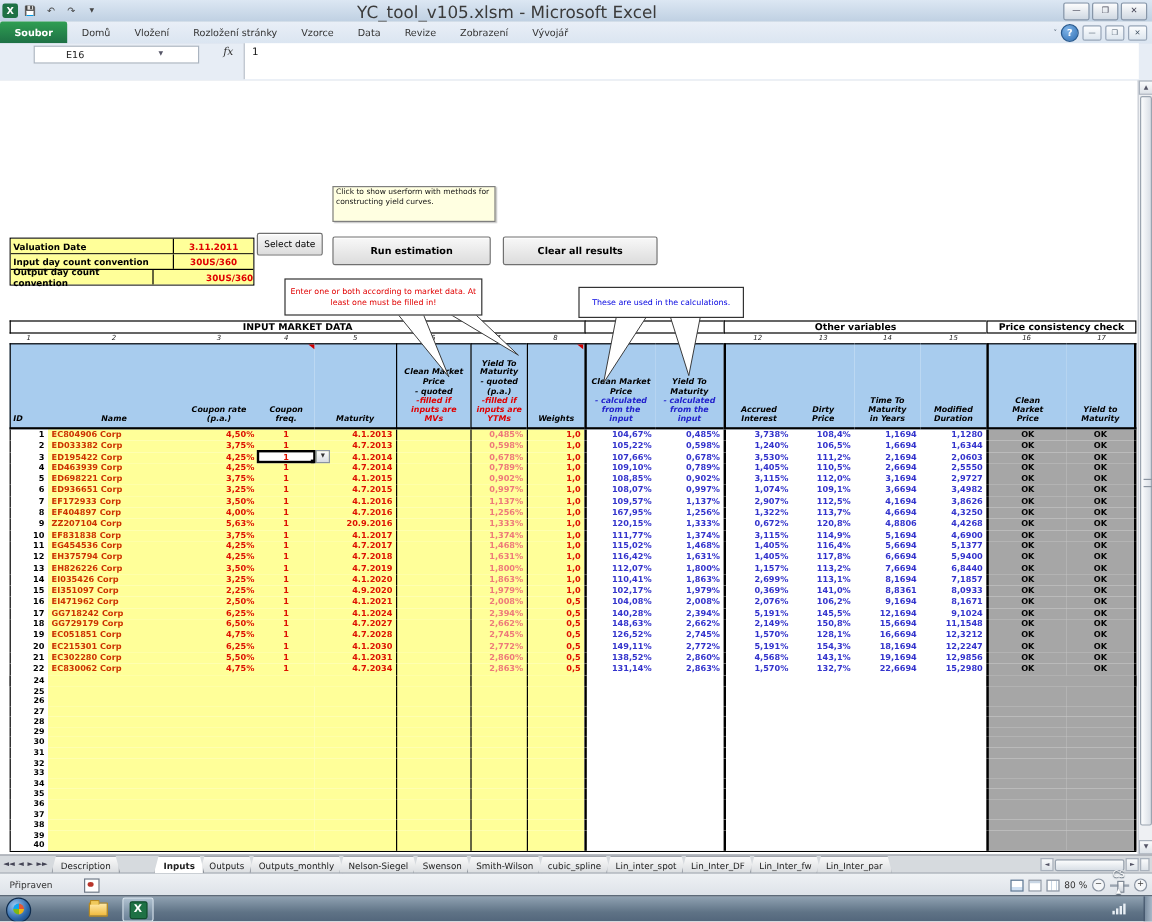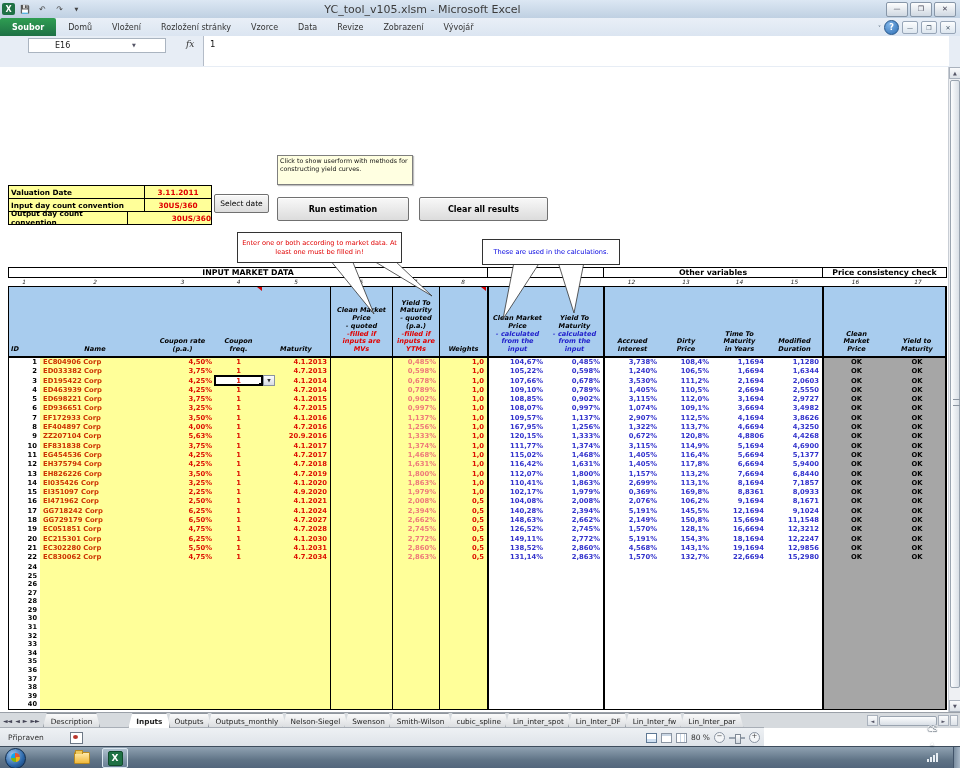--- a/index.html
+++ b/index.html
@@ -2,21 +2,21 @@
 <html style="--teal: #0E8080; --header-blue: #A8CCEE; --input-yellow: #FFFF99; --check-gray: #A6A6A6; --red-text: #DD1100; --name-red: #CC3300; --light-red-text: #EE7A7A; --blue-text: #3333CC;"><head>
 <meta charset="utf-8">
 <style>
   html,body{margin:0;padding:0;background:#fff;}
   #screen{position:relative;width:960px;height:768px;font-family:"DejaVu Sans","Liberation Sans",sans-serif;overflow:hidden;background:#fff;-webkit-font-smoothing:antialiased;}
   .abs{position:absolute;}
   
   #titlebar{left:0;top:0;width:960px;height:18px;background:linear-gradient(#dce7f3,#bfd0e2);border-bottom:1px solid #a8b8ca;}
   #qat{left:2px;top:2px;height:14px;display:flex;align-items:center;gap:4px;font-size:8px;color:#444;}
   .qicon{width:13px;height:12px;display:flex;align-items:center;justify-content:center;font-size:8px;}
-  #win-title{left:0;top:3px;width:845px;text-align:center;font-size:11px;color:#3b3b3b;}
+  #win-title{left:0;top:3px;width:845px;text-align:center;font-size:14px;color:#3b3b3b;}
   .winbtns{top:2px;display:flex;gap:2px;}
   .wbtn{width:20px;height:13px;background:linear-gradient(#fdfdfd,#cfd8e2);border:1px solid #8796a8;border-radius:2px;font-size:7px;color:#445;display:flex;align-items:center;justify-content:center;line-height:1;}
   #ribbonrow{left:0;top:18px;width:960px;height:18px;background:linear-gradient(#e9eff7,#dbe5f1);border-bottom:1px solid #b9c6d6;display:flex;align-items:stretch;}
   #ribbon-tabs{display:flex;align-items:stretch;}
   .rtab{padding:0 10px;font-size:8px;color:#333;display:flex;align-items:center;}
   .rtab.file{background:linear-gradient(#2f9e52,#1e7145);color:#fff;font-weight:bold;border-radius:2px 2px 0 0;margin-right:2px;padding:0 12px;}
   #ribbon-right{position:absolute;right:4px;top:20px;display:flex;gap:3px;align-items:center;}
   .mini{width:14px;height:11px;background:linear-gradient(#fcfdfe,#dde6ef);border:1px solid #98a6b8;border-radius:2px;font-size:6px;color:#456;display:flex;align-items:center;justify-content:center;}
   #help-btn{width:13px;height:13px;border-radius:50%;background:radial-gradient(circle at 35% 30%,#7fb4e8,#2f6fb4);color:#fff;font-size:8px;font-weight:bold;display:flex;align-items:center;justify-content:center;border:1px solid #27588c;}
   
@@ -24,21 +24,21 @@
   #namebox{left:28px;top:2px;width:110px;height:13px;background:#fff;border:1px solid #aab4c0;font-size:8px;display:flex;align-items:center;padding-left:26px;color:#222;}
   #namebox-drop{left:128px;top:3px;width:12px;height:12px;font-size:5px;color:#556;display:flex;align-items:center;justify-content:center;}
   #fx-label{left:186px;top:3px;font-size:9px;font-style:italic;font-family:"DejaVu Serif","Liberation Serif",serif;color:#333;}
   #formula-field{left:203px;top:0;width:745px;height:30px;background:#fff;border-left:1px solid #b4bcc8;}
   #formula-content{left:210px;top:3px;font-size:8.5px;color:#111;}
   
   #sheetarea{left:0;top:67px;width:948px;height:645px;background:#fff;overflow:hidden;}
   #banner{left:8px;top:95px;width:541px;height:24px;background:var(--teal);border:1.5px solid #000;display:flex;align-items:center;}
   #banner span{margin-left:6px;color:#fff;font-weight:bold;font-size:11.5px;text-decoration:underline;letter-spacing:.3px;}
   #comment1{left:277px;top:88px;width:130px;height:26px;background:#ffffe1;border:1px solid #7f7f7f;box-shadow:1px 1px 1px rgba(0,0,0,.25);font-size:6.3px;color:#111;padding:1px 2px;line-height:1.25;z-index:5;}
-  #valuation{left:8px;top:118px;width:202px;border:1px solid #000;}
+  #valuation{left:8px;top:131px;width:202px;border:1px solid #000;}
   .vrow{display:flex;height:12px;border-bottom:1px solid #000;background:var(--input-yellow);}
   .vrow:last-child{border-bottom:none;gap:44px;}
   .vlabel{width:133px;border-right:1px solid #000;font-size:7.3px;font-weight:bold;color:#000;display:flex;align-items:center;padding-left:2px;}
   .vvalue{flex:1;font-size:7.3px;font-weight:bold;color:#e00000;display:flex;align-items:center;justify-content:center;}
   .xlbtn{background:linear-gradient(#f8f8f8,#dcdcdc);border:1px solid #707070;border-radius:2px;display:flex;align-items:center;justify-content:center;color:#000;box-shadow:inset 0 1px 0 #fff;}
   #btn-selectdate{left:214px;top:127px;width:53px;height:17px;font-size:7.5px;}
   #btn-run{left:277px;top:130px;width:130px;height:22px;font-size:8px;font-weight:bold;}
   #btn-clear{left:419px;top:130px;width:127px;height:22px;font-size:8px;font-weight:bold;}
   .callout{background:#fff;border:1px solid #333;z-index:6;display:flex;align-items:center;justify-content:center;text-align:center;line-height:1.3;}
   #callout-red{left:237px;top:165px;width:163px;height:29px;font-size:6.6px;color:#e00000;}
@@ -75,21 +75,21 @@
   #vthumb{left:1px;top:13px;width:10px;height:608px;background:linear-gradient(90deg,#fcfdfe,#d9dfe6);border:1px solid #9aa4b0;border-radius:2px;box-sizing:border-box;}
   #vgrip{left:2px;top:318px;width:7px;height:5px;border-top:1px solid #8a94a0;border-bottom:1px solid #8a94a0;}
   
   #tabbar{left:0;top:712px;width:960px;height:15px;background:#d6dade;border-top:1px solid #9aa0a8;display:flex;align-items:stretch;font-size:7.3px;}
   #tabnav{display:flex;align-items:center;padding:0 3px;gap:3px;color:#445;font-size:6px;}
   .sheettab{padding:0 7px;display:flex;align-items:center;background:linear-gradient(#fafafa,#d9dcdf);border:1px solid #8f959d;border-bottom:none;margin-right:-4px;color:#222;clip-path:polygon(4px 0,calc(100% - 4px) 0,100% 100%,0 100%);}
   .sheettab.active{background:#fff;font-weight:bold;z-index:2;margin-left:32px;}
   #tab-scroll{margin-left:auto;display:flex;align-items:center;gap:1px;padding-right:2px;}
   #hthumb{width:58px;height:10px;background:linear-gradient(#fcfdfe,#d9dfe6);border:1px solid #9aa4b0;border-radius:2px;box-sizing:border-box;}
   
-  #statusbar{left:0;top:727px;width:764px;height:19px;background:linear-gradient(#eef1f4,#dde2e8);border-top:1px solid #a8aeb6;display:flex;align-items:center;font-size:7.5px;color:#333;}
+  #statusbar{left:0;top:727px;width:960px;height:19px;background:linear-gradient(#eef1f4,#dde2e8);border-top:1px solid #a8aeb6;display:flex;align-items:center;font-size:7.5px;color:#333;}
   #ready-text{margin-left:8px;}
   #macro-icon{margin-left:26px;width:11px;height:10px;border:1px solid #6d7886;background:#fff;position:relative;}
   #macro-icon::after{content:"";position:absolute;left:2px;top:2px;width:5px;height:4px;background:#b8352b;border-radius:50%;}
   #status-right{margin-left:auto;display:flex;align-items:center;gap:4px;margin-right:4px;}
   .viewicon{width:11px;height:10px;border:1px solid #8a94a2;background:#fff;box-sizing:border-box;}
   .viewicon.v1{background:linear-gradient(#fff 60%,#cfe0f2 60%);border-color:#5e7894;}
   .viewicon.v2{background:#fff;box-shadow:inset 0 2px 0 #c9d6e4;}
   .viewicon.v3{background:repeating-linear-gradient(90deg,#fff,#fff 3px,#c9d6e4 3px,#c9d6e4 4px);}
   #zoom-label{font-size:7.5px;}
   .zbtn{width:9px;height:9px;border-radius:50%;border:1px solid #8a94a2;background:#f4f6f8;font-size:7px;line-height:7px;text-align:center;color:#444;}
@@ -527,21 +527,21 @@
         <div class="cell bgY aL tName">EI351097 Corp</div>
         <div class="cell bgY aR tRed">2,25%</div>
         <div class="cell bgY aC tRed">1</div>
         <div class="cell bgY aR tRed">4.9.2020</div>
         <div class="cell bgY aR tRed blL1"></div>
         <div class="cell bgY aR tPink blL1">1,979%</div>
         <div class="cell bgY aR tRed blL1">1,0</div>
         <div class="cell bgW aR tBlue blL2">102,17%</div>
         <div class="cell bgW aR tBlue">1,979%</div>
         <div class="cell bgW aR tBlue blL2">0,369%</div>
-        <div class="cell bgW aR tBlue">169,8%</div>
+        <div class="cell bgW aR tBlue">141,0%</div>
         <div class="cell bgW aR tBlue">8,8361</div>
         <div class="cell bgW aR tBlue">8,0933</div>
         <div class="cell bgG aC tBlk blL2">OK</div>
         <div class="cell bgG aC tBlk blR2">OK</div>
         <div class="cell bgW aR tBlk blL1">16</div>
         <div class="cell bgY aL tName">EI471962 Corp</div>
         <div class="cell bgY aR tRed">2,50%</div>
         <div class="cell bgY aC tRed">1</div>
         <div class="cell bgY aR tRed">4.1.2021</div>
         <div class="cell bgY aR tRed blL1"></div>

